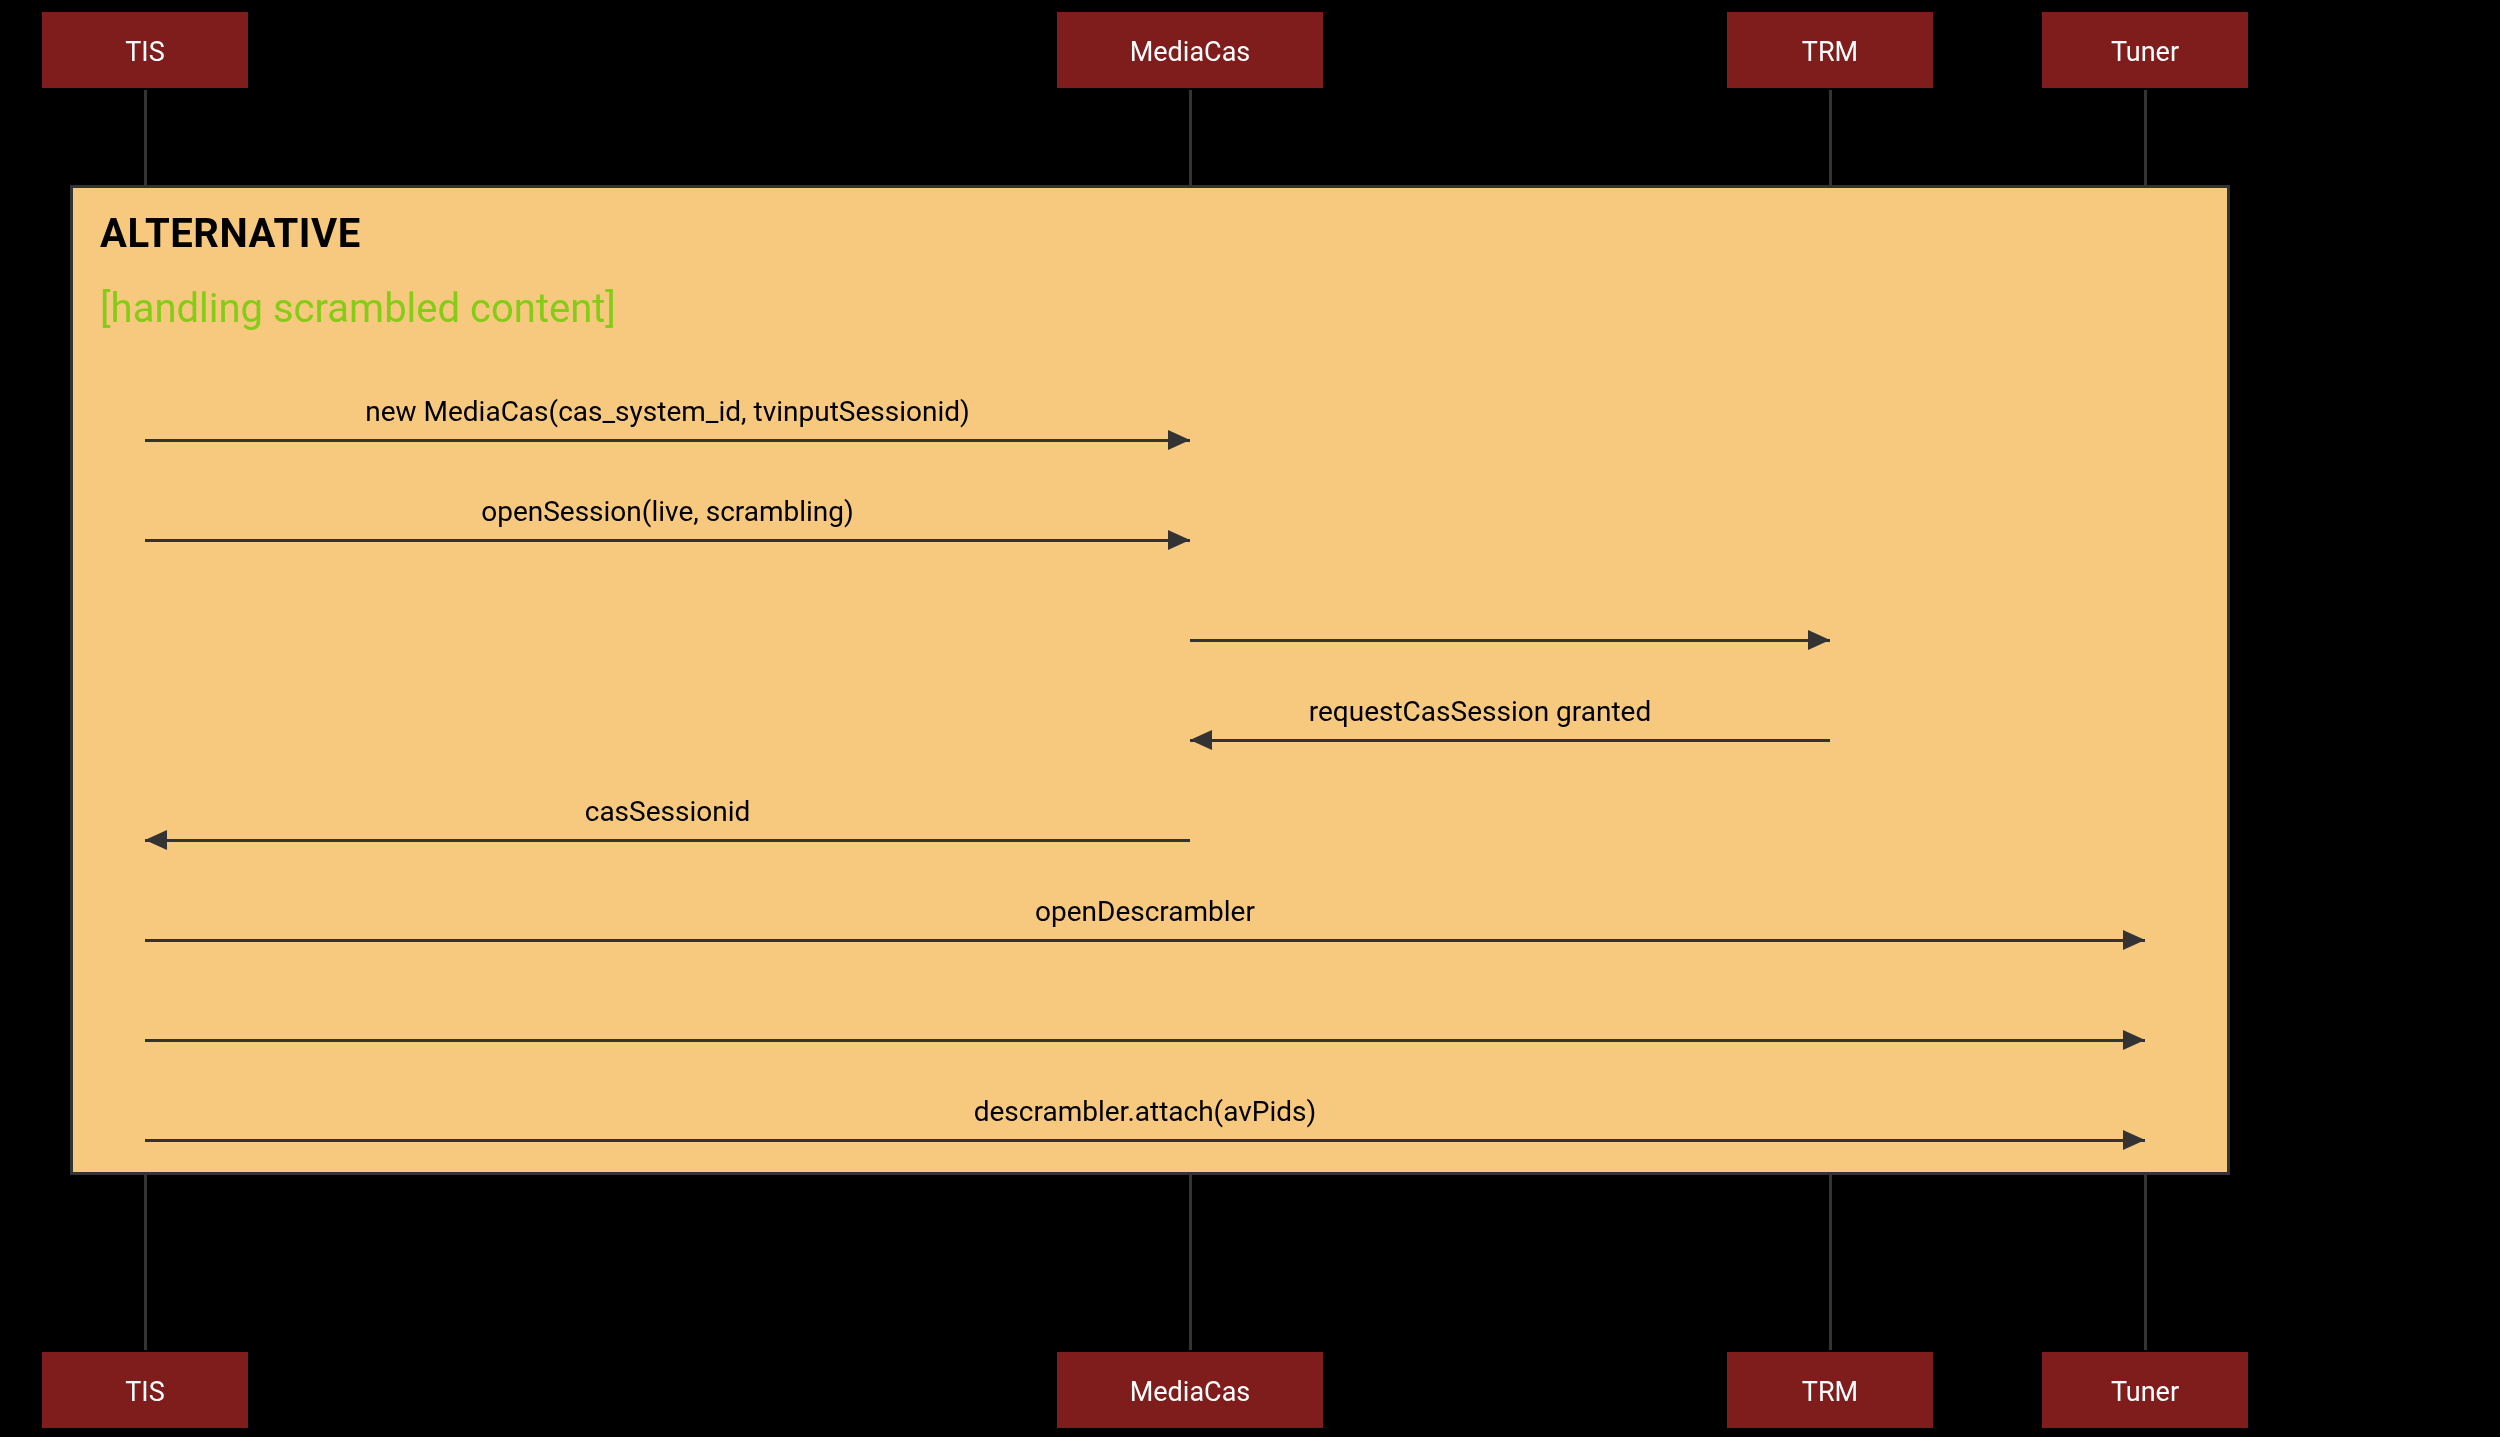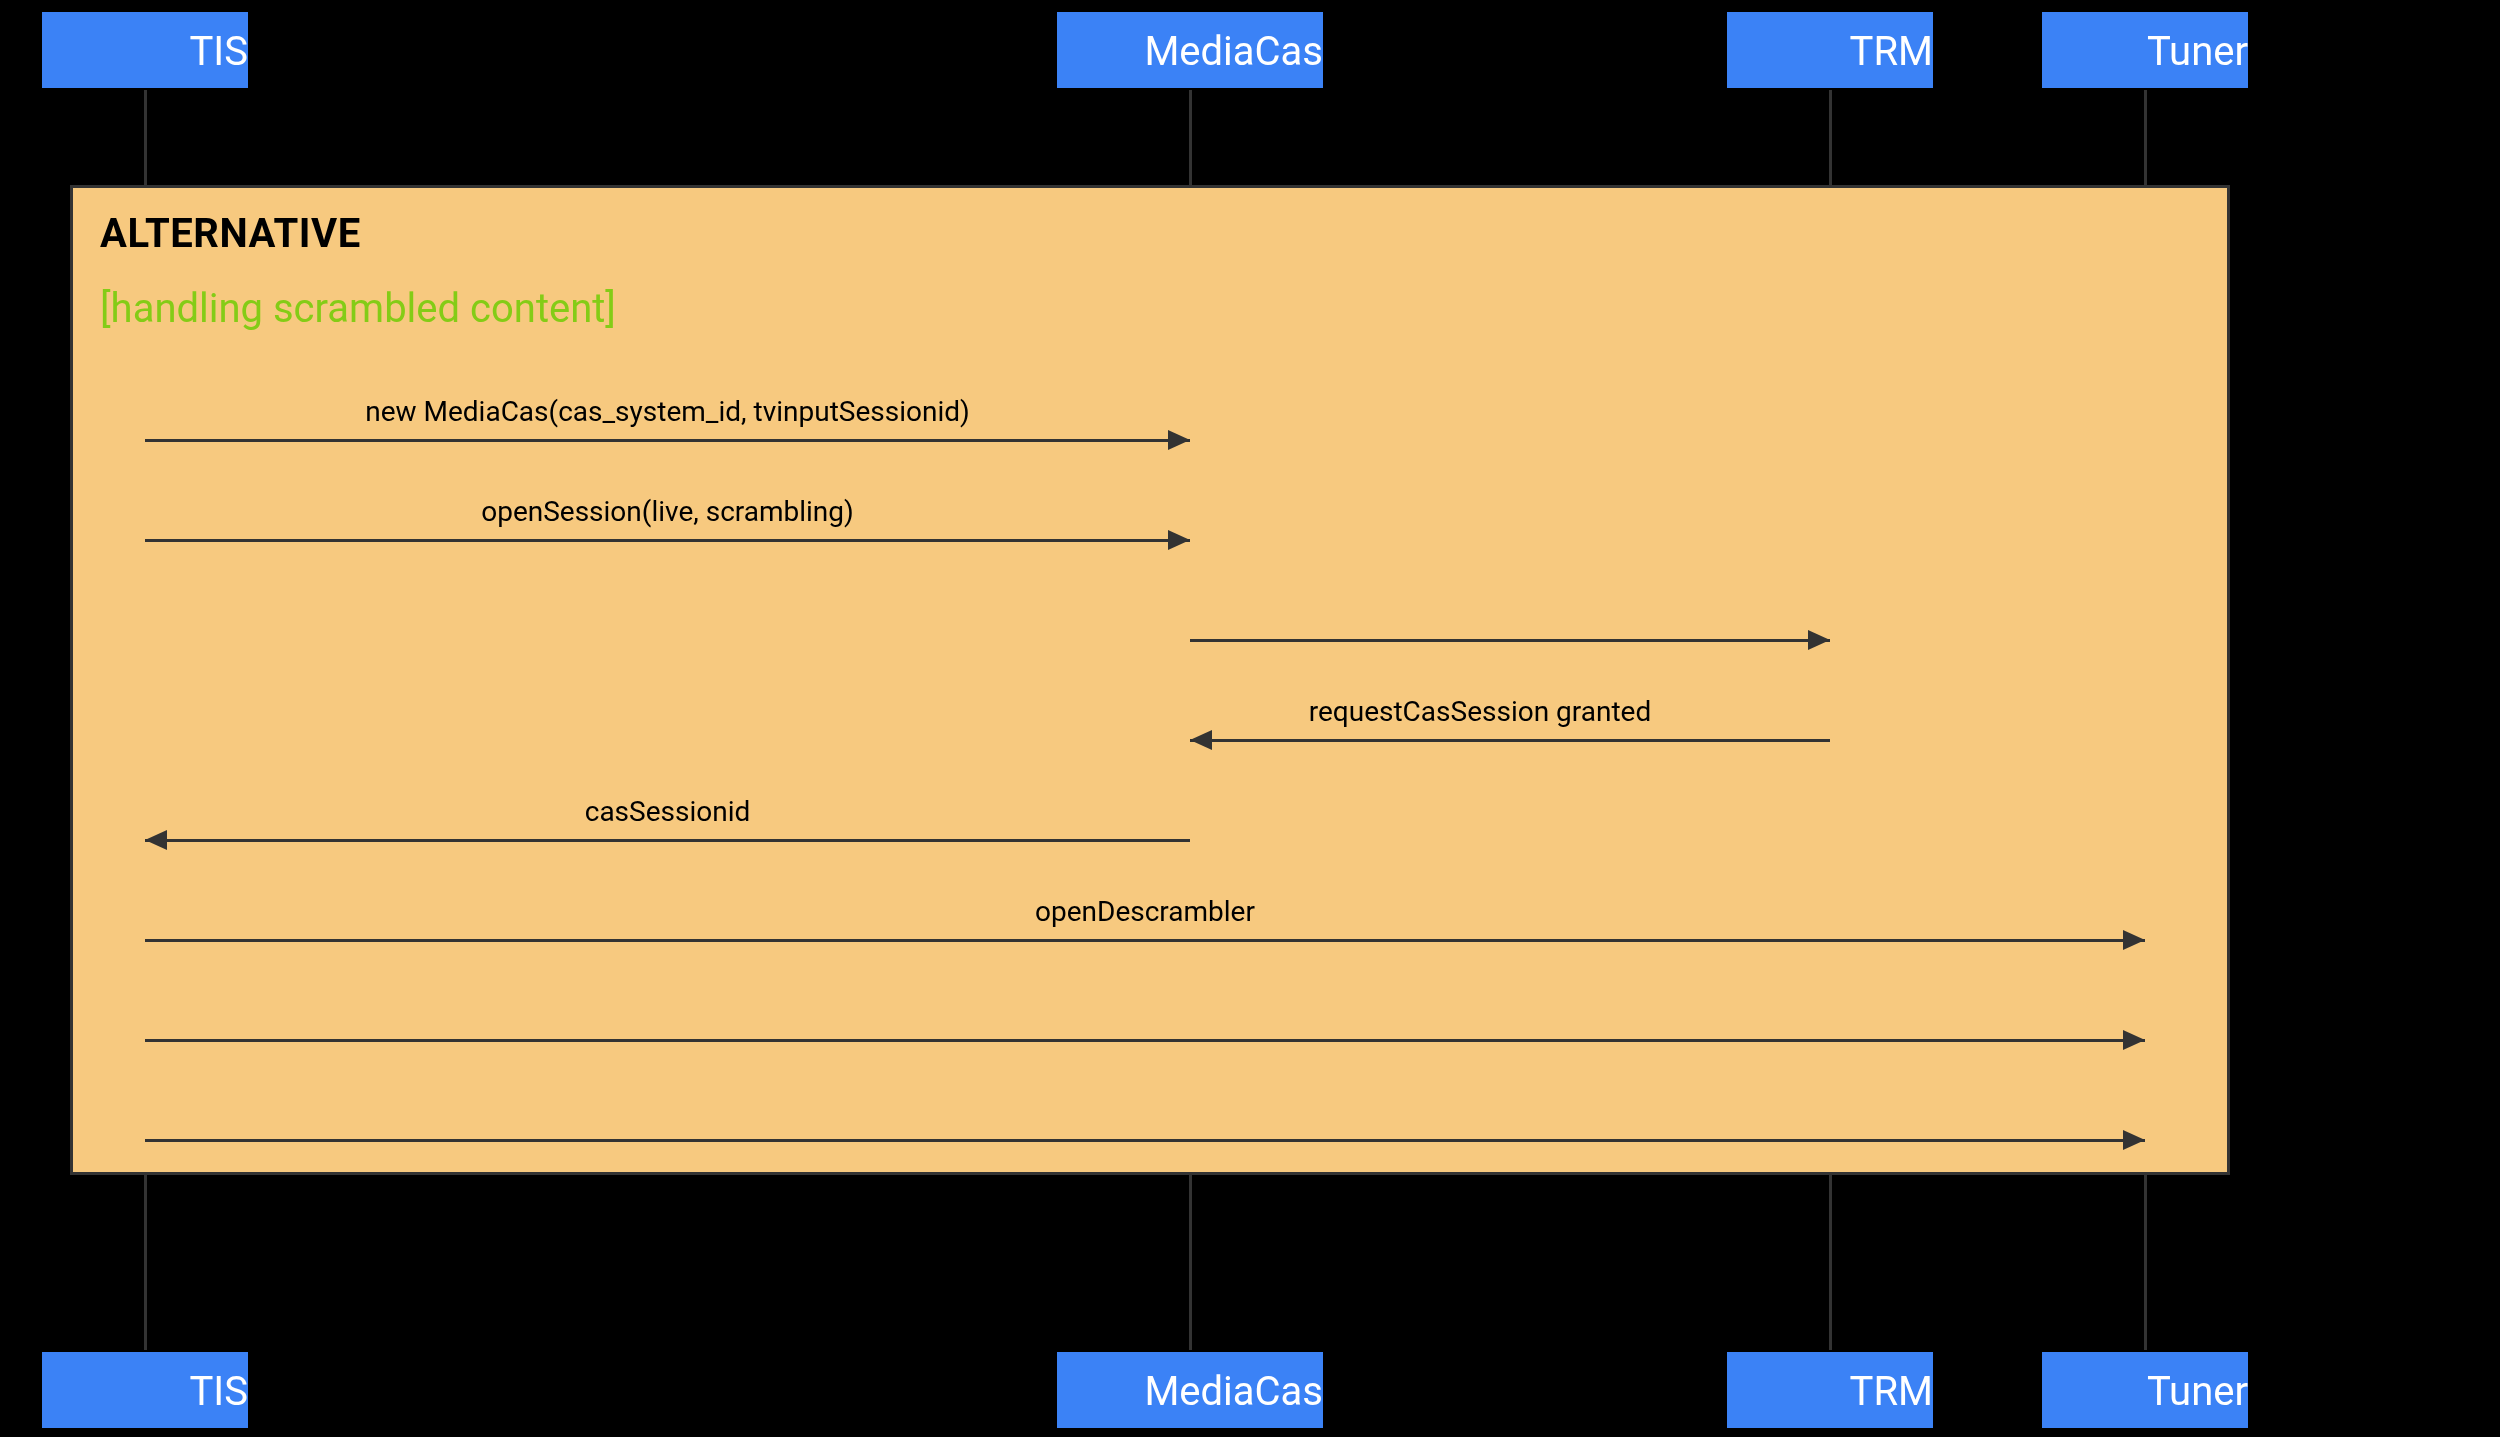--- a/index.html
+++ b/index.html
@@ -8,25 +8,25 @@
     background: #000;
     font-family: "Roboto", "Helvetica Neue", Arial, sans-serif;
   }
   .canvas {
     position: relative;
     width: 2500px;
     height: 1437px;
   }
   .participant {
     position: absolute;
-    background: #3b82f6;
+    background: #7f1d1d;
     color: #fff;
-    font-size: 40px;
+    font-size: 27px;
     font-weight: 400;
-    text-align: right;
+    text-align: center;
     padding: 18px 0;
     border: 2px solid #000;
   }
   .lifeline {
     position: absolute;
     width: 3px;
     background: #333;
   }
   .alt-box {
     position: absolute;
@@ -92,20 +92,21 @@
     <div class="arrow-line" style="left: 145px; top: 838.5px; width: 1045px;"></div>
     <div class="arrow-head left" style="left: 145px; top: 830px;"></div>
     <div class="msg-label" style="left: 145px; width: 1045px; top: 795px;">casSessionid</div>
     <div class="arrow-line" style="left: 145px; top: 938.5px; width: 2000px;"></div>
     <div class="arrow-head right" style="left: 2123px; top: 930px;"></div>
     <div class="msg-label" style="left: 145px; width: 2000px; top: 895px;">openDescrambler</div>
     <div class="arrow-line" style="left: 145px; top: 1038.5px; width: 2000px;"></div>
     <div class="arrow-head right" style="left: 2123px; top: 1030px;"></div>
     <div class="arrow-line" style="left: 145px; top: 1138.5px; width: 2000px;"></div>
     <div class="arrow-head right" style="left: 2123px; top: 1130px;"></div>
+    <div class="msg-label" style="left: 145px; width: 2000px; top: 1095px;">descrambler.attach(avPids)</div>
     <div class="participant" style="left: 40px; top: 10px; width: 210px; height: 80px; line-height: 44px;">TIS</div>
     <div class="participant" style="left: 40px; top: 1350px; width: 210px; height: 80px; line-height: 44px;">TIS</div>
     <div class="participant" style="left: 1055px; top: 10px; width: 270px; height: 80px; line-height: 44px;">MediaCas</div>
     <div class="participant" style="left: 1055px; top: 1350px; width: 270px; height: 80px; line-height: 44px;">MediaCas</div>
     <div class="participant" style="left: 1725px; top: 10px; width: 210px; height: 80px; line-height: 44px;">TRM</div>
     <div class="participant" style="left: 1725px; top: 1350px; width: 210px; height: 80px; line-height: 44px;">TRM</div>
     <div class="participant" style="left: 2040px; top: 10px; width: 210px; height: 80px; line-height: 44px;">Tuner</div>
     <div class="participant" style="left: 2040px; top: 1350px; width: 210px; height: 80px; line-height: 44px;">Tuner</div>
   </div>
 

